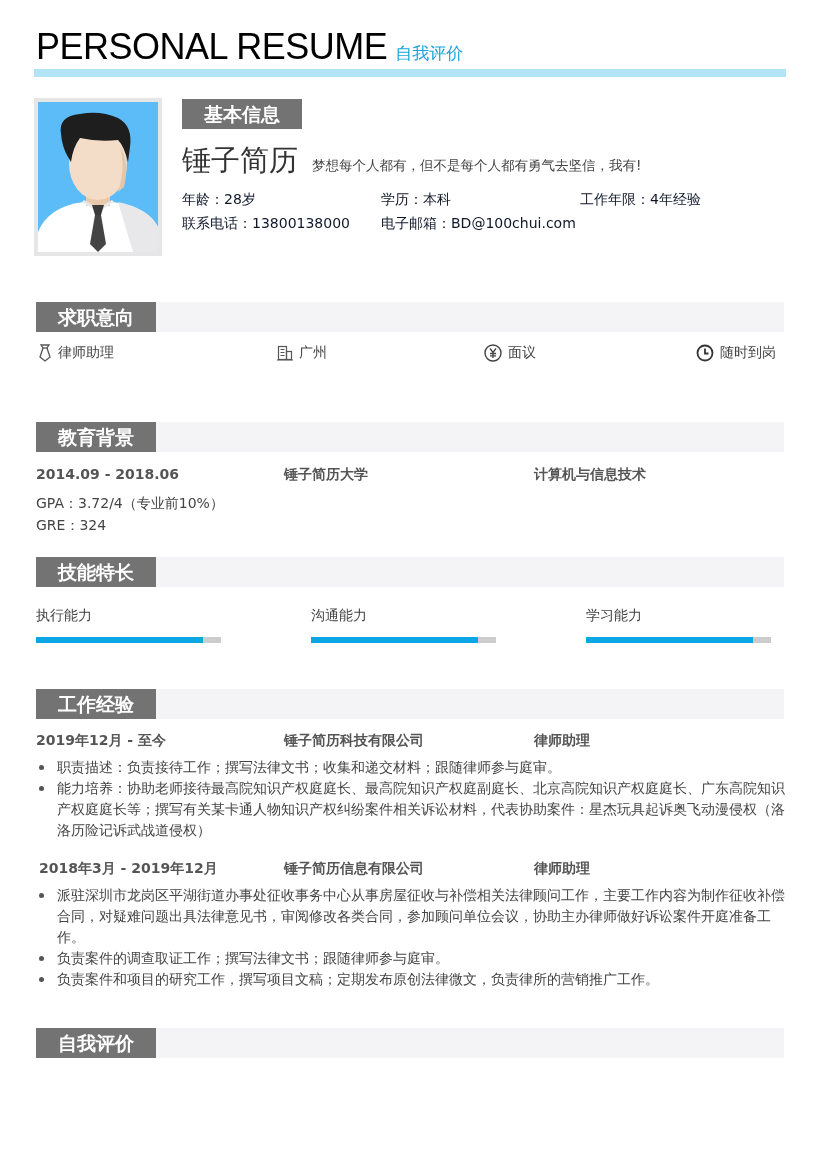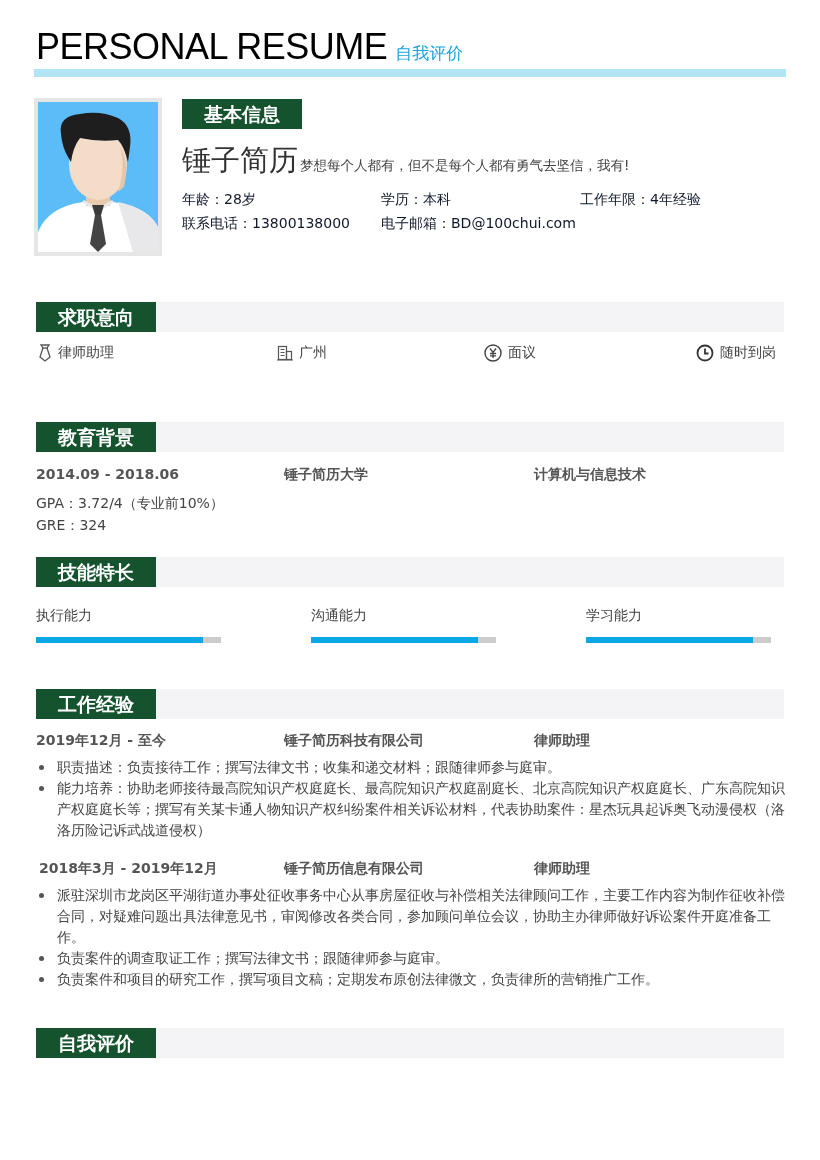--- a/index.html
+++ b/index.html
@@ -9,25 +9,25 @@
   .header { position: absolute; left: 36px; top: 24px; width: 750px; }
   .header-title { display: flex; align-items: baseline; height: 46px; }
   .header-en { font-family: "Liberation Sans", sans-serif; font-size: 36px; color: #000000; letter-spacing: -0.5px; line-height: 46px; }
   .header-cn { font-size: 17px; color: #1aa3dd; margin-left: 8px; }
   .header-bar { position: absolute; left: -2px; top: 45px; width: 752px; height: 8px; background: #b3e4f6; }
 
   .photo { position: absolute; left: 34px; top: 98px; width: 128px; height: 158px; background: #e6e6e6; padding: 4px; }
   .photo-inner { width: 120px; height: 150px; background: #5bbcf8; position: relative; overflow: hidden; }
 
   .basic { position: absolute; left: 182px; top: 99px; width: 610px; }
-  .tag { display: inline-block; background: #14532d; color: #fff; font-weight: bold; font-size: 19px; text-align: center; line-height: 30px; height: 30px; }
+  .tag { display: inline-block; background: #737373; color: #fff; font-weight: bold; font-size: 19px; text-align: center; line-height: 30px; height: 30px; }
   .basic .tag { width: 120px; }
   .name-row { margin-top: 12px; display: flex; align-items: baseline; }
   .name { font-size: 29px; color: #333; }
-  .motto { font-size: 13.5px; color: #444; margin-left: 2px; }
+  .motto { font-size: 13.5px; color: #444; margin-left: 14px; }
   .info-grid { margin-top: 10px; display: grid; grid-template-columns: 199px 199px 200px; row-gap: 6px; font-size: 14px; color: #0f172a; }
 
   .section { position: absolute; left: 36px; width: 748px; }
   .sec-head { height: 30px; background: #f4f4f6; position: relative; }
   .sec-head .tag { width: 120px; position: absolute; left: 0; top: 0; }
 
   .intent-row { position: absolute; top: 42px; left: 0; width: 748px; height: 24px; font-size: 14px; color: #444; }
   .intent-item { position: absolute; top: 0; display: flex; align-items: center; }
   .intent-item svg { margin-right: 6px; }
 

